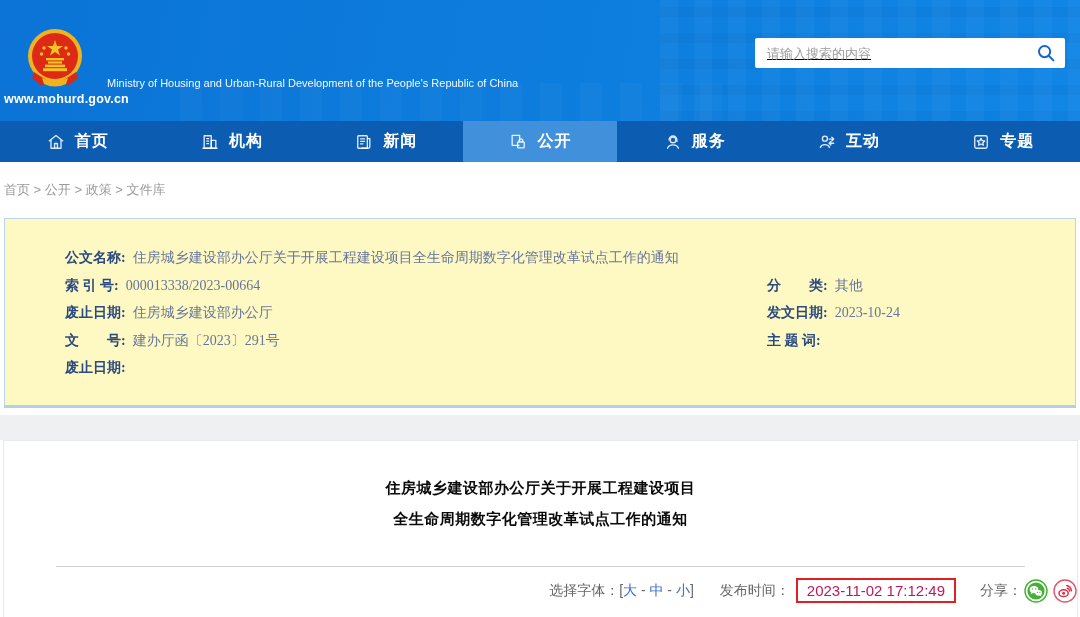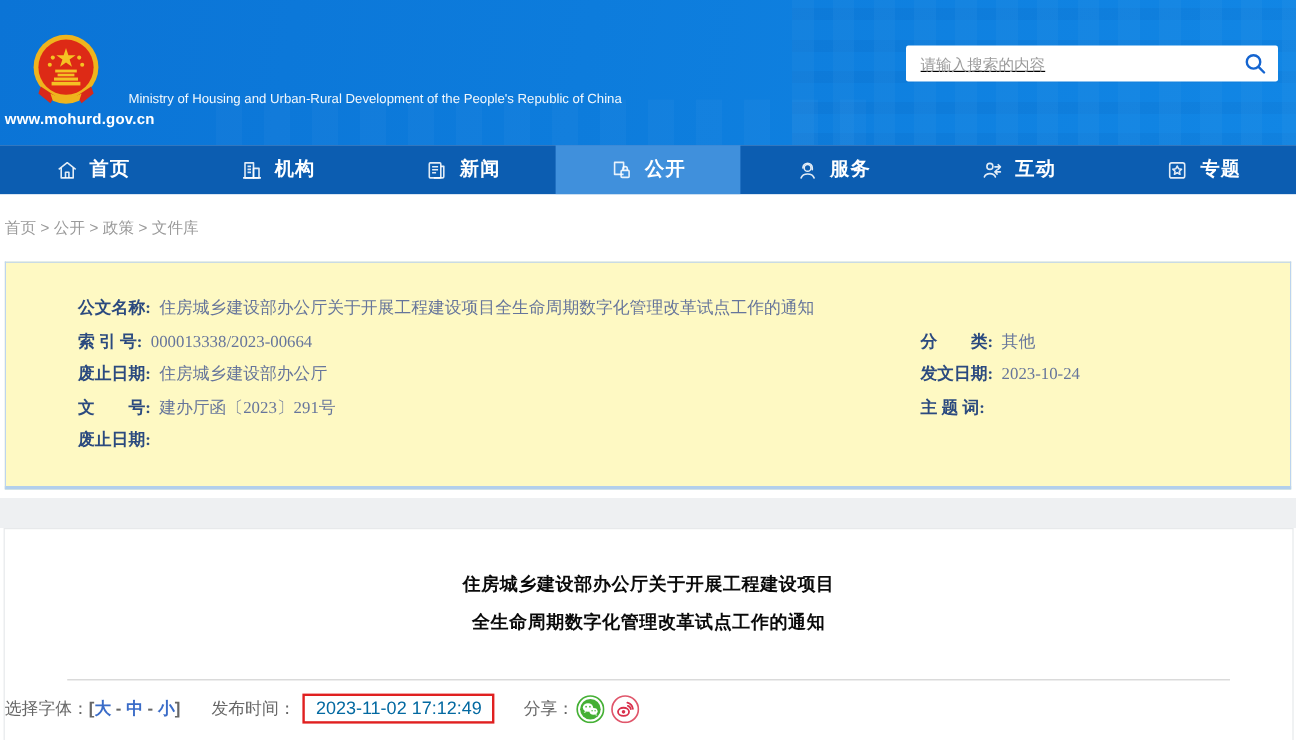--- a/index.html
+++ b/index.html
@@ -60,27 +60,27 @@
   .meta-label { font-weight:bold; color:#2b4a7f; white-space:pre; margin-right:7px; }
   .meta-value { color:#66759b; white-space:pre; }
 
   
   .section-gap { position:absolute; top:415px; left:0; width:1080px; height:25px; background:#eef0f2; }
   .article-box { position:absolute; top:440px; left:3px; width:1075px; height:200px;
     background:#fff; border:1px solid #e7e9eb; }
   .article-title { margin-top:31px; text-align:center; font-size:15px; font-weight:bold;
     color:#0a0a0a; line-height:31px; letter-spacing:.5px; }
   .article-rule { margin:32px 52px 0 52px; border:none; border-top:1px solid #d2d2d2; }
-  .article-toolbar { margin-top:11px; display:flex; align-items:center; justify-content:flex-start;
+  .article-toolbar { margin-top:11px; display:flex; align-items:center; justify-content:flex-end;
     font-size:14px; color:#666; }
-  .font-sizes { white-space:pre;font-weight:bold; }
+  .font-sizes { white-space:pre; }
   .font-size-link { color:#3a6cc8; cursor:pointer; }
   .toolbar-gap { width:26px; }
   .publish-time-highlight { border:2px solid var(--highlight_red,#e02020);
-    padding:2px 9px; margin:0 6px; color:#0369a1; font-size:15px; }
+    padding:2px 9px; margin:0 6px; color:#be185d; font-size:15px; }
   .share-icons { display:flex; align-items:center; gap:5px; margin-left:2px; }
   .share-icons svg { display:block; cursor:pointer; }
 </style>
 </head>
 <body>
 
 <div class="page">
 
   <header class="header">
     <div class="header-art">

